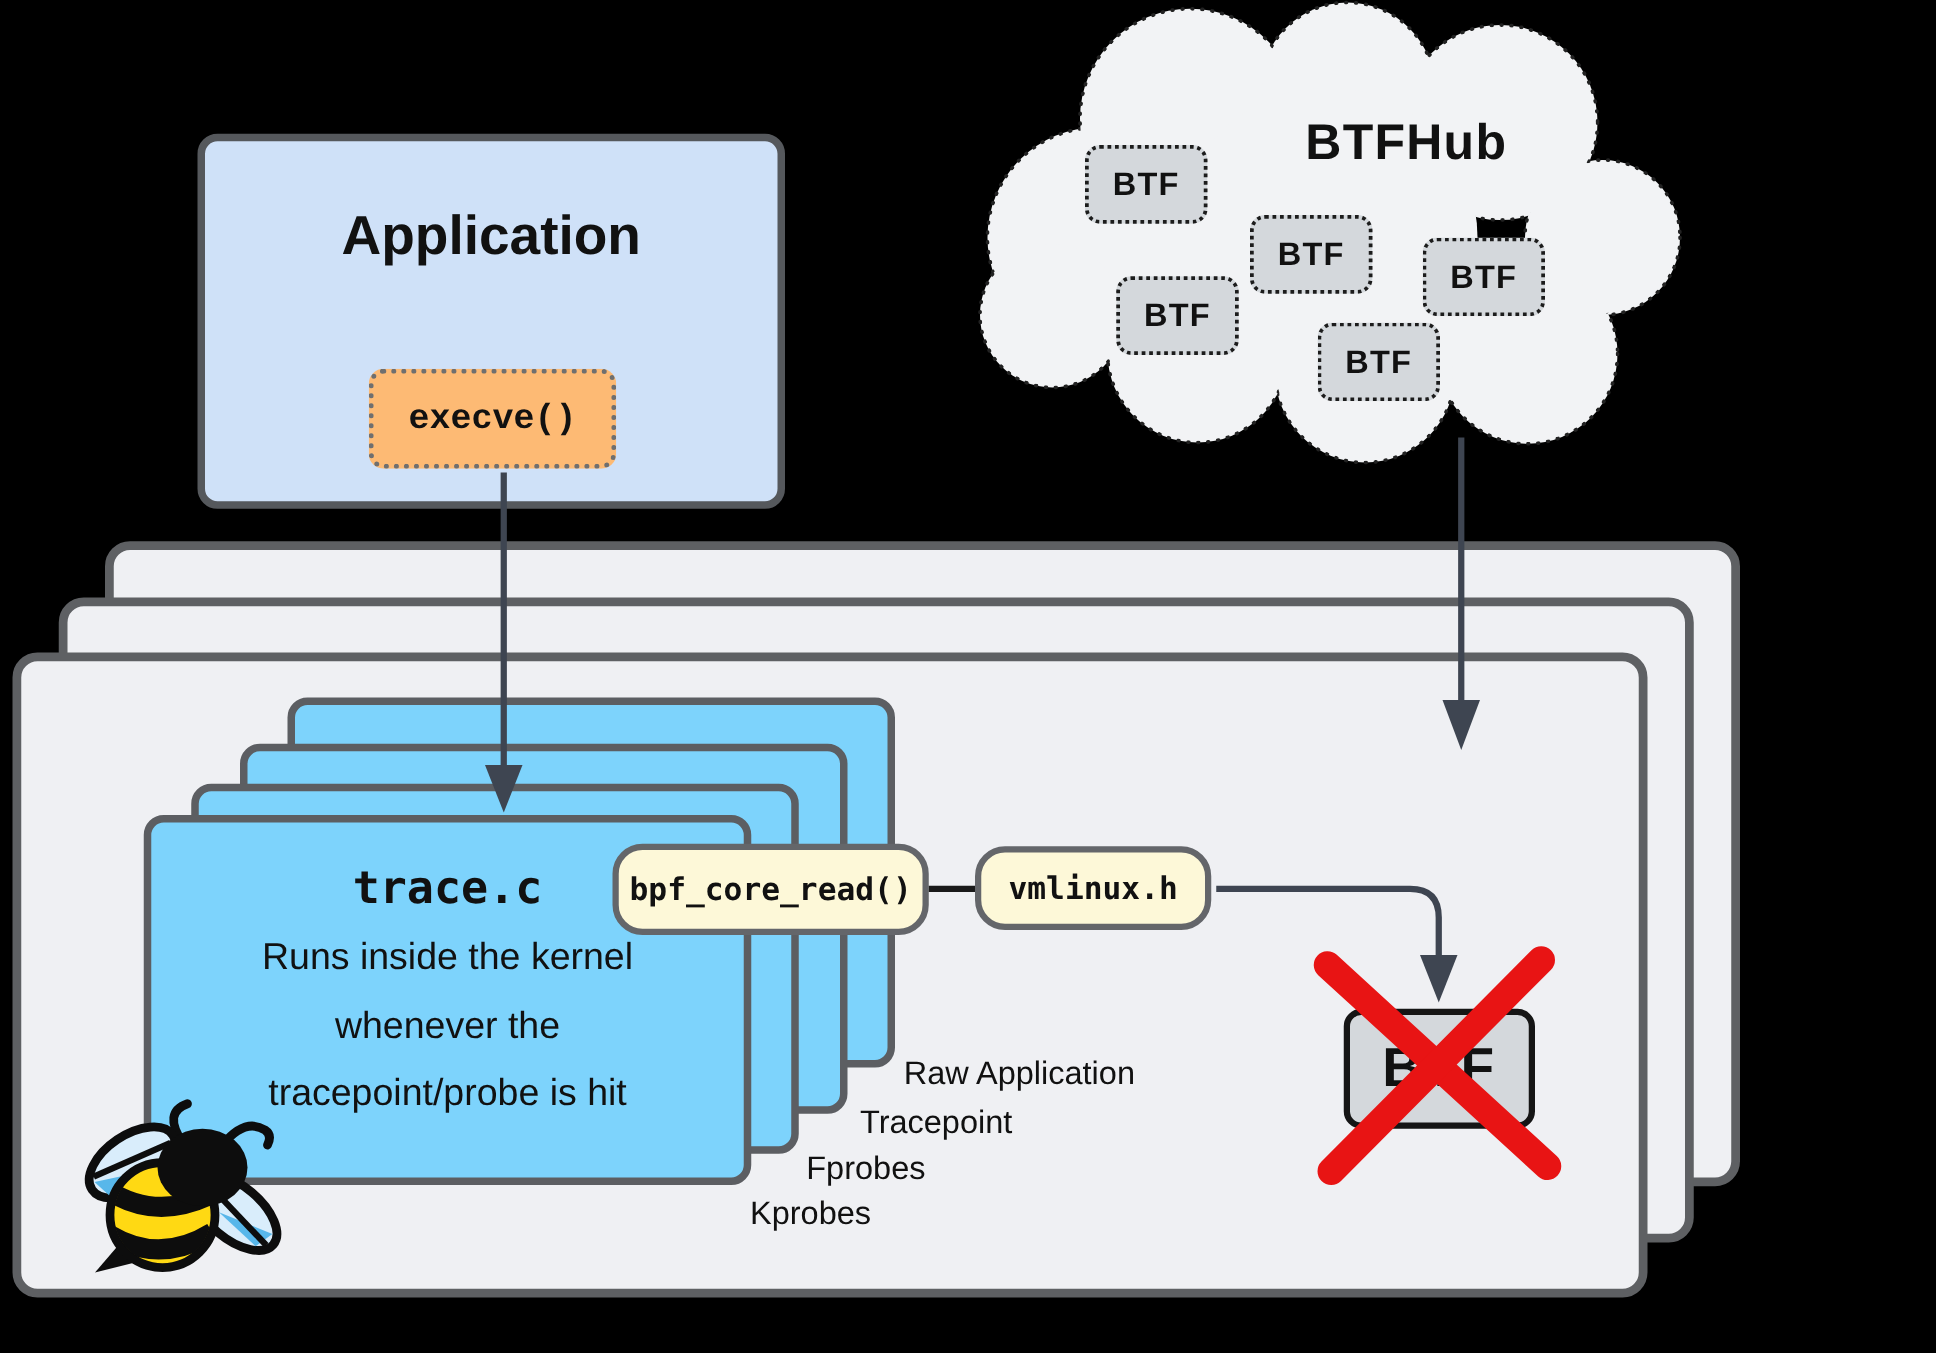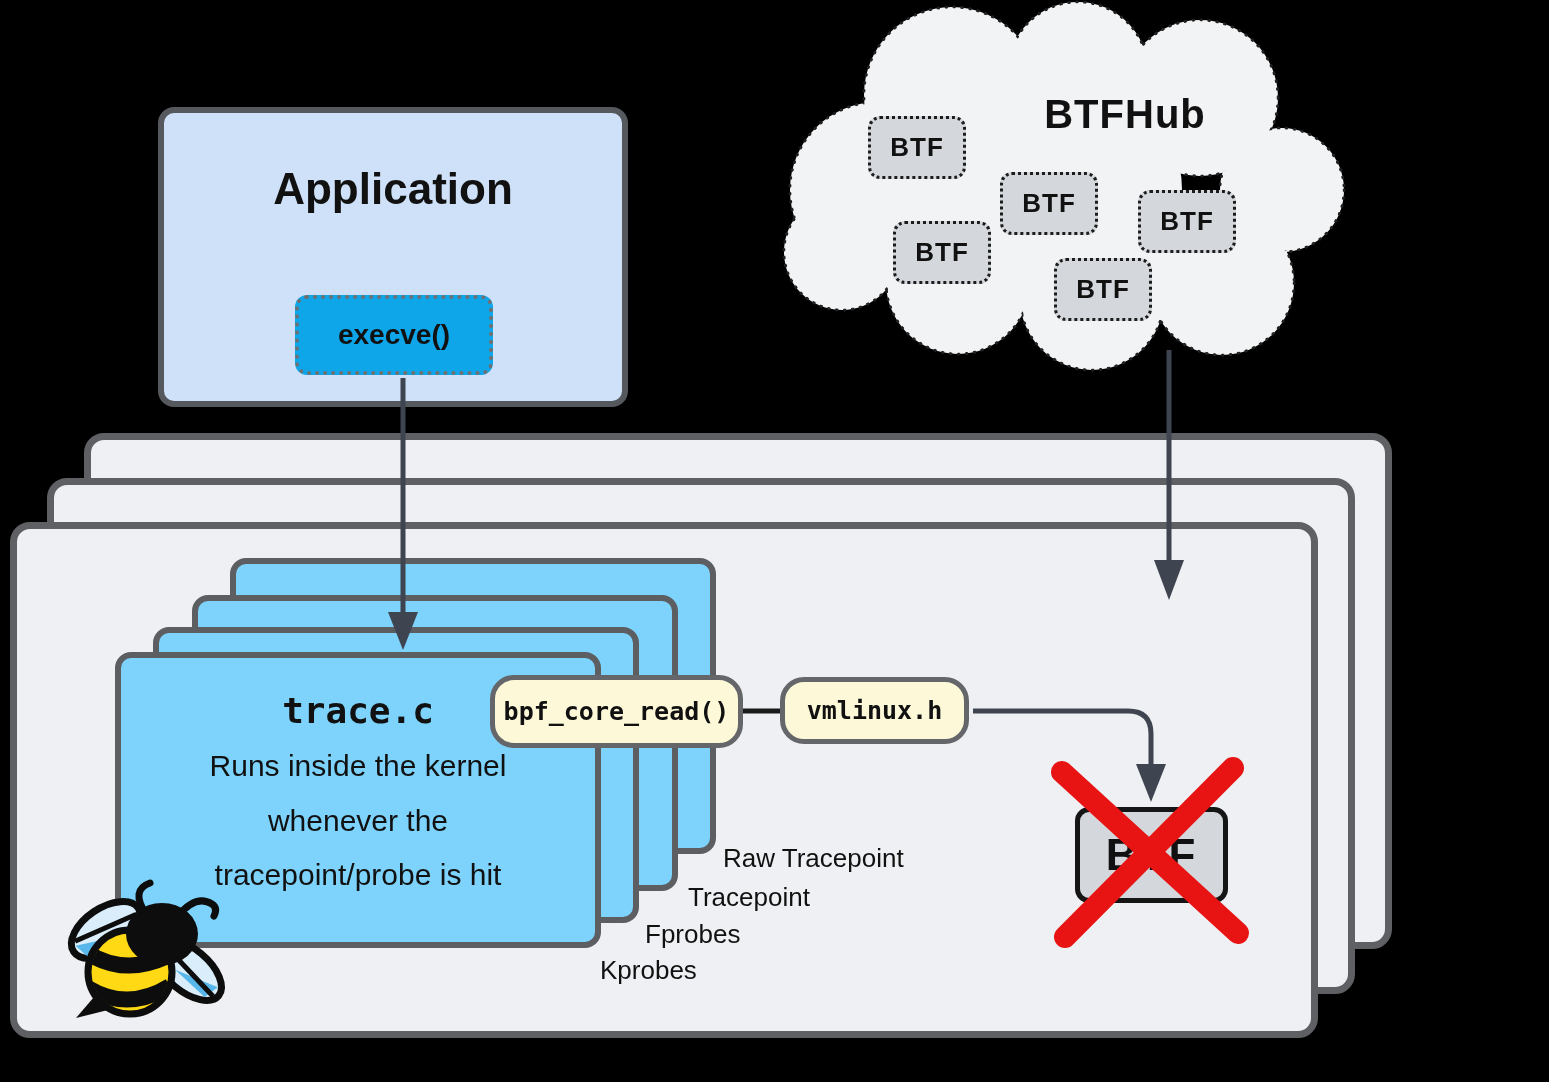--- a/index.html
+++ b/index.html
@@ -19,24 +19,24 @@
   .chip3{left:893px;top:221px;}
   .chip4{left:1138px;top:190px;}
   .chip5{left:1054px;top:258px;}
 
   
   .app-box{left:158px;top:107px;width:470px;height:300px;background:#cfe1f8;
     border:6px solid #55585c;border-radius:16px;box-sizing:border-box;
     text-align:center;z-index:4;}
   .app-title{margin-top:52px;font-size:44px;font-weight:bold;line-height:1.1;}
   .app-subtitle{margin-top:10px;font-size:31px;}
-  .execve-box{left:131px;top:182px;width:198px;height:80px;background:#0ea5e9;
+  .execve-box{left:131px;top:182px;width:198px;height:80px;background:#fdba74;
     border:4px dotted #6f6f6f;border-radius:12px;box-sizing:border-box;
     display:flex;align-items:center;justify-content:center;
-    font-family:Liberation Sans, sans-serif;font-weight:bold;font-size:28px;}
+    font-family:Liberation Mono, monospace;font-weight:bold;font-size:28px;}
 
   
   .panel{width:1308px;height:516px;background:#eff0f3;border:7px solid #5e6063;
     border-radius:20px;box-sizing:border-box;}
   .panel-back{left:84px;top:433px;z-index:5;}
   .panel-middle{left:47px;top:478px;z-index:6;}
   .panel-front{left:10px;top:522px;z-index:7;}
 
   
   .ycard{width:486px;height:296px;background:#7dd3fc;border:6px solid #5c5e62;
@@ -134,21 +134,21 @@
   <div class="abs ycard card-a"></div>
   <div class="abs ycard card-b"></div>
   <div class="abs ycard card-c"></div>
   <div class="abs ycard card-d">
     <div class="trace-title">trace.c</div>
     <div class="trace-desc">Runs inside the kernel
 whenever the
 tracepoint/probe is hit</div>
   </div>
 
-  <div class="abs probe-label probe-raw">Raw Tracepoint</div>
+  <div class="abs probe-label probe-raw">Raw Application</div>
   <div class="abs probe-label probe-tp">Tracepoint</div>
   <div class="abs probe-label probe-k">Fprobes</div>
   <div class="abs probe-label probe-f">Kprobes</div>
 
   <div class="abs code-box bpf-box">
     <span>bpf_core_read()</span>
   </div>
   <div class="abs code-box vmlinux-box">
     <span>vmlinux.h</span>
   </div>

